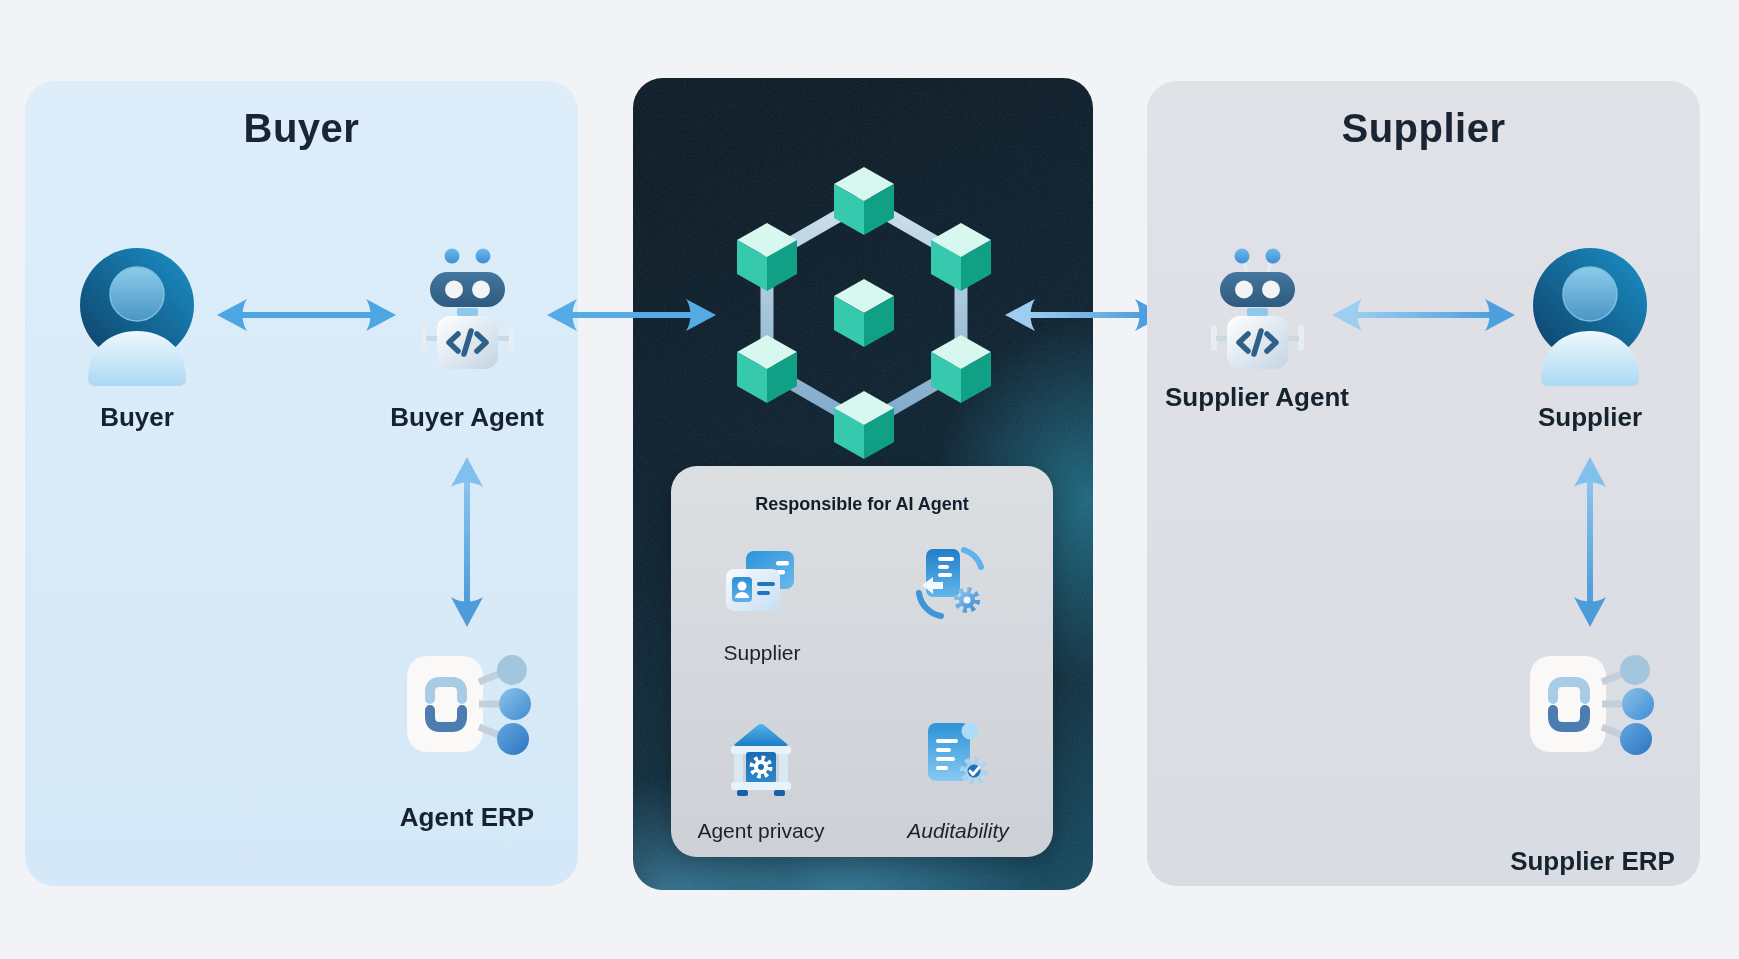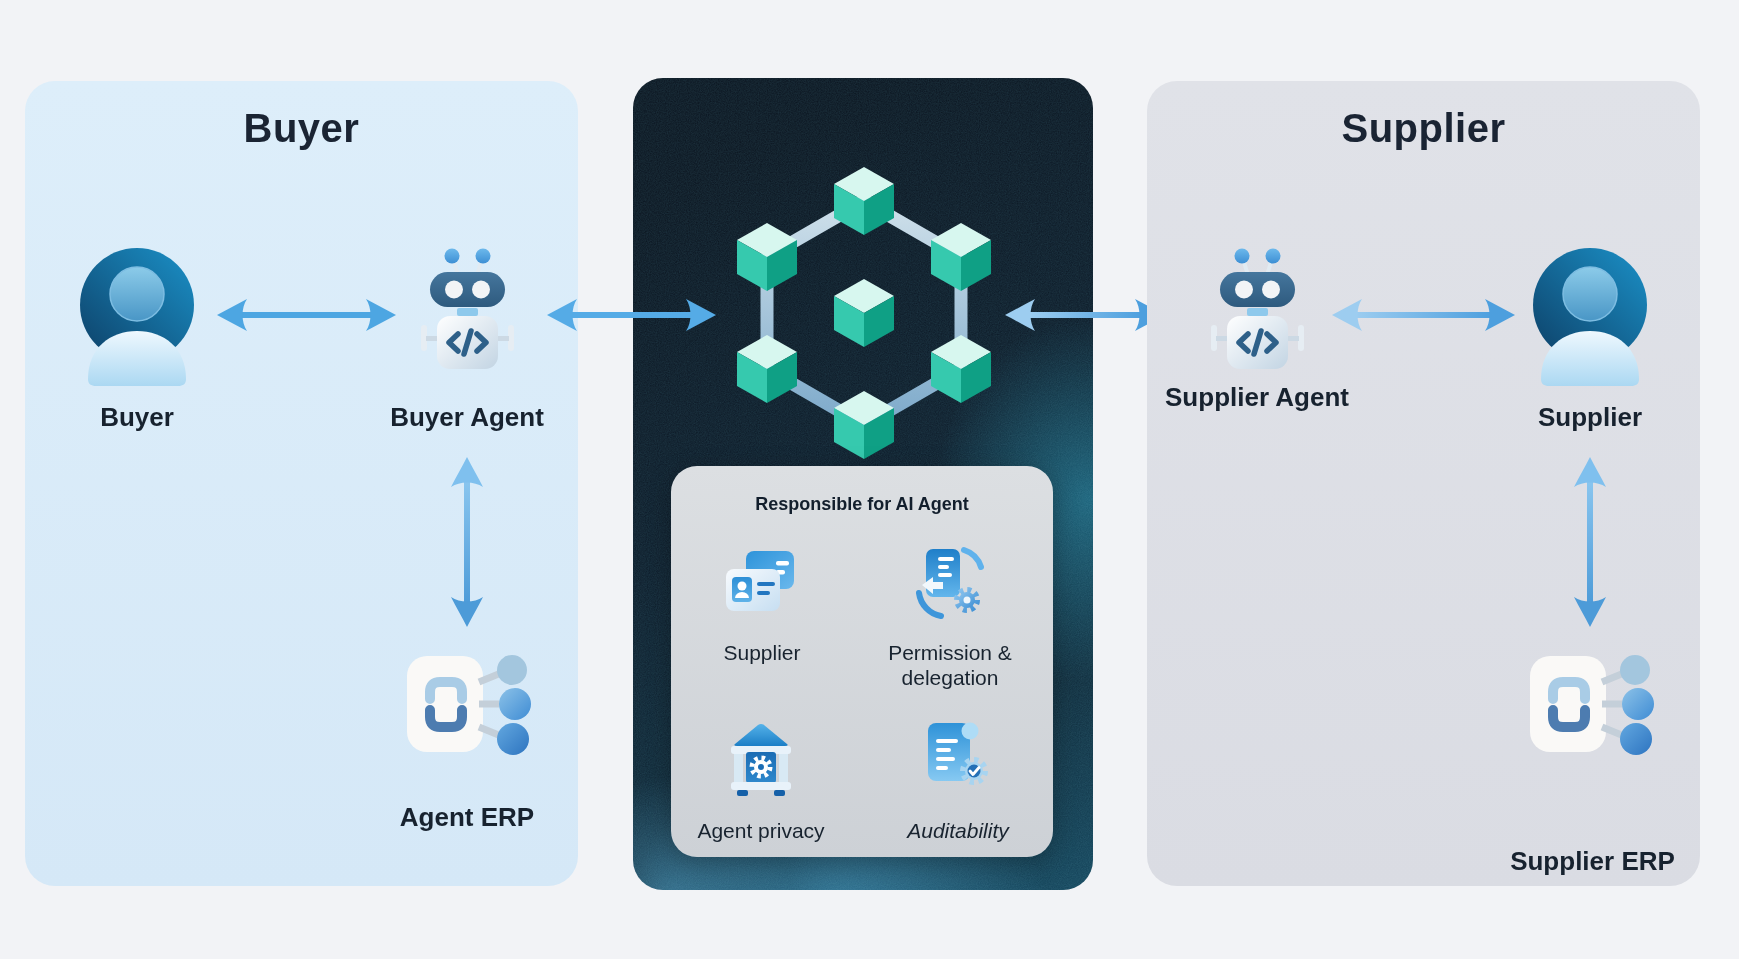--- a/index.html
+++ b/index.html
@@ -282,21 +282,20 @@
     <rect x="18" y="33" width="15" height="4" rx="2" fill="#fff"></rect>
     <rect x="18" y="42" width="19" height="4" rx="2" fill="#fff"></rect>
     <rect x="18" y="51" width="12" height="4" rx="2" fill="#fff"></rect>
     <circle cx="56" cy="56" r="11" fill="none" stroke="#a8d4f0" stroke-width="6" stroke-dasharray="4.2 4.4"></circle>
     <circle cx="56" cy="56" r="9" fill="#a8d4f0"></circle>
     <circle cx="56" cy="56" r="6.5" fill="#2470b6"></circle>
     <path d="M52,56 l3,3.5 l6,-7" fill="none" stroke="#fff" stroke-width="2.8" stroke-linecap="round" stroke-linejoin="round"></path>
   </svg>
 
   <div class="clbl" style="left:682px;top:640px;width:160px;">Supplier</div>
-  <div class="clbl" style="left:875px;top:640px;width:150px;">Permission &amp; delegation</div>
   <div class="clbl" style="left:681px;top:818px;width:160px;">Agent privacy</div>
   <div class="clbl" style="left:878px;top:818px;width:160px;font-style:italic;">Auditability</div>
 
   <div class="panel panel-supplier"></div>
   <div class="ptitle" style="left:1147px;top:104px;width:553px;">Supplier</div>
 
   <svg class="abs" style="left:1202px;top:246px" width="111" height="124" viewBox="0 0 111 124">
       <use href="#sym-robot"></use>
     </svg>
 

